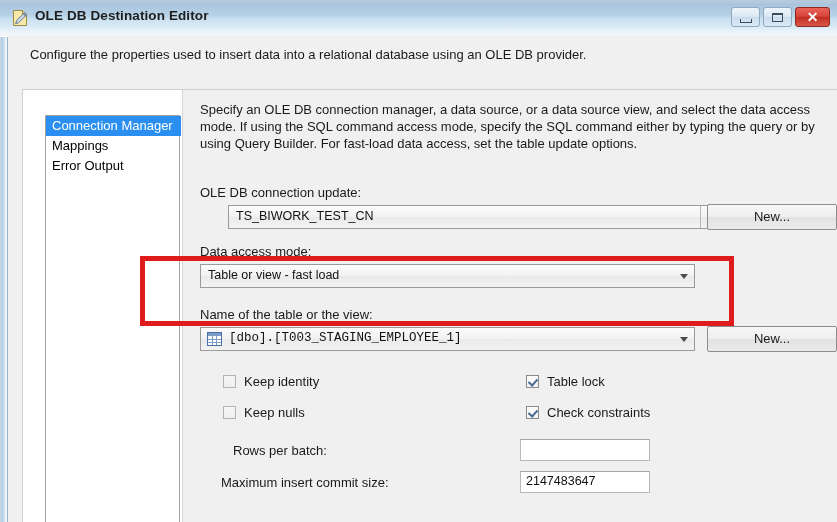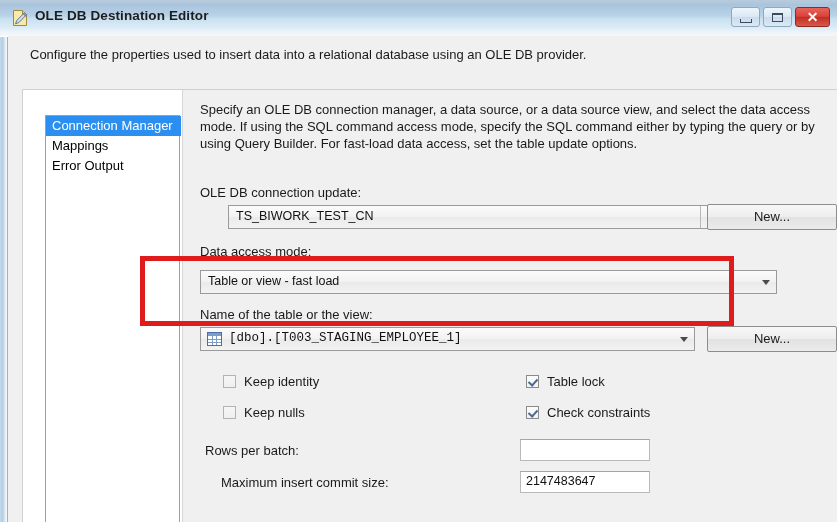--- a/index.html
+++ b/index.html
@@ -374,21 +374,21 @@
         <div class="field-label" style="left:17px; top:95px;">OLE DB connection update:</div>
         <div class="combo" style="left:17px; top:115px; width:495px;margin-left:28px;">
           <span class="val">TS_BIWORK_TEST_CN</span>
           <span class="combo-arrow-box">
             <span class="tri"></span>
           </span>
         </div>
         <div class="btn" style="left:524px; top:114px; width:130px;">New...</div>
 
         <div class="field-label" style="left:17px; top:154px;">Data access mode:</div>
-        <div class="combo" style="left:17px; top:180px; width:577px;">
+        <div class="combo" style="left:17px; top:174px; width:495px;">
           <span class="val">Table or view - fast load</span>
           <span class="combo-arrow-box flat">
             <span class="tri small"></span>
           </span>
         </div>
 
         <div class="field-label" style="left:17px; top:217px;">Name of the table or the view:</div>
         <div class="combo with-icon" style="left:17px; top:237px; width:495px;font-family:Liberation Mono, monospace;">
           <span class="tbl-icon">
             <i class="r1"></i>
@@ -414,21 +414,21 @@
         </div>
         <div class="chk-row" style="left:343px; top:284px;">
           <span class="chk-box checked"></span>
           <span class="chk-label">Table lock</span>
         </div>
         <div class="chk-row" style="left:343px; top:315px;">
           <span class="chk-box checked"></span>
           <span class="chk-label">Check constraints</span>
         </div>
 
-        <div class="field-label" style="left:22px; top:353px;">Rows per batch:</div>
+        <div class="field-label" style="left:50px; top:353px;">Rows per batch:</div>
         <div class="txtinput" style="left:337px; top:349px; width:130px;">
           <span></span>
         </div>
 
         <div class="field-label" style="left:38px; top:385px;">Maximum insert commit size:</div>
         <div class="txtinput" style="left:337px; top:381px; width:130px;">
           <span>2147483647</span>
         </div>
 
       </div>

